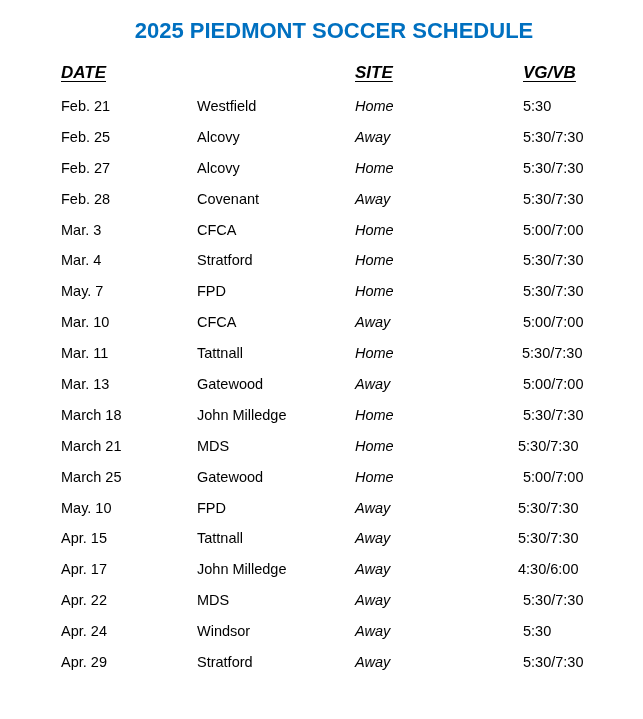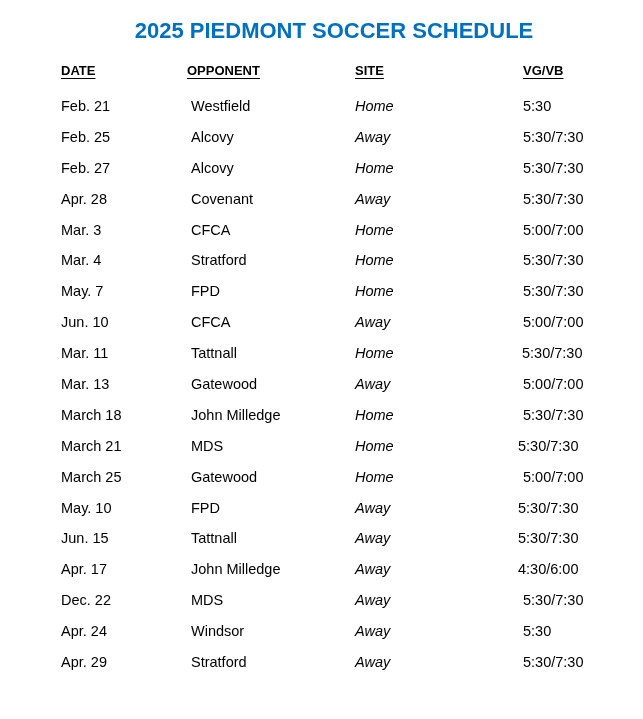--- a/index.html
+++ b/index.html
@@ -28,24 +28,25 @@
     }
     .header-row {
       position: absolute;
       top: 63px;
       left: 0;
       width: 643px;
       height: 24px;
     }
     .hcell {
       position: absolute;
-      font-size: 13px;
+      font-size: 17px;
       font-weight: bold;
       text-decoration: underline;
       text-underline-offset: 3px;
+      font-style: italic;
     }
     .col-date { left: 61px; }
     .col-opp { left: 187px; }
     .col-site { left: 355px; }
     .col-time { left: 523px; }
 
     .rows {
       position: absolute;
       top: 98px;
       left: 0;
@@ -56,32 +57,31 @@
       height: 30.9px;
       width: 643px;
     }
     .cell {
       position: absolute;
       top: 0;
       font-size: 14.5px;
       white-space: nowrap;
     }
     .r-date { left: 61px; }
-    .r-opp { left: 191px; }
+    .r-opp { left: 197px; }
     .r-site { left: 355px; font-style: italic; }
     .r-time { left: 523px; }
   </style>
 </head>
 <body>
 
 <div class="title">2025 PIEDMONT SOCCER SCHEDULE</div>
 
 <div class="header-row">
   <span class="hcell col-date">DATE</span>
-  <span class="hcell col-opp">OPPONENT</span>
   <span class="hcell col-site">SITE</span>
   <span class="hcell col-time">VG/VB</span>
 </div>
 
 <div class="rows">
   <div class="row">
     <span class="cell r-date">Feb. 21</span>
     <span class="cell r-opp">Westfield</span>
     <span class="cell r-site">Home</span>
     <span class="cell r-time">5:30</span>
@@ -92,21 +92,21 @@
     <span class="cell r-site">Away</span>
     <span class="cell r-time">5:30/7:30</span>
   </div>
   <div class="row">
     <span class="cell r-date">Feb. 27</span>
     <span class="cell r-opp">Alcovy</span>
     <span class="cell r-site">Home</span>
     <span class="cell r-time">5:30/7:30</span>
   </div>
   <div class="row">
-    <span class="cell r-date">Apr. 28</span>
+    <span class="cell r-date">Feb. 28</span>
     <span class="cell r-opp">Covenant</span>
     <span class="cell r-site">Away</span>
     <span class="cell r-time">5:30/7:30</span>
   </div>
   <div class="row">
     <span class="cell r-date">Mar. 3</span>
     <span class="cell r-opp">CFCA</span>
     <span class="cell r-site">Home</span>
     <span class="cell r-time">5:00/7:00</span>
   </div>
@@ -116,21 +116,21 @@
     <span class="cell r-site">Home</span>
     <span class="cell r-time">5:30/7:30</span>
   </div>
   <div class="row">
     <span class="cell r-date">May. 7</span>
     <span class="cell r-opp">FPD</span>
     <span class="cell r-site">Home</span>
     <span class="cell r-time">5:30/7:30</span>
   </div>
   <div class="row">
-    <span class="cell r-date">Jun. 10</span>
+    <span class="cell r-date">Mar. 10</span>
     <span class="cell r-opp">CFCA</span>
     <span class="cell r-site">Away</span>
     <span class="cell r-time">5:00/7:00</span>
   </div>
   <div class="row">
     <span class="cell r-date">Mar. 11</span>
     <span class="cell r-opp">Tattnall</span>
     <span class="cell r-site">Home</span>
     <span class="cell r-time" style="left:522px">5:30/7:30</span>
   </div>
@@ -158,33 +158,33 @@
     <span class="cell r-site">Home</span>
     <span class="cell r-time">5:00/7:00</span>
   </div>
   <div class="row">
     <span class="cell r-date">May. 10</span>
     <span class="cell r-opp">FPD</span>
     <span class="cell r-site">Away</span>
     <span class="cell r-time" style="left:518px">5:30/7:30</span>
   </div>
   <div class="row">
-    <span class="cell r-date">Jun. 15</span>
+    <span class="cell r-date">Apr. 15</span>
     <span class="cell r-opp">Tattnall</span>
     <span class="cell r-site">Away</span>
     <span class="cell r-time" style="left:518px">5:30/7:30</span>
   </div>
   <div class="row">
     <span class="cell r-date">Apr. 17</span>
     <span class="cell r-opp">John Milledge</span>
     <span class="cell r-site">Away</span>
     <span class="cell r-time" style="left:518px">4:30/6:00</span>
   </div>
   <div class="row">
-    <span class="cell r-date">Dec. 22</span>
+    <span class="cell r-date">Apr. 22</span>
     <span class="cell r-opp">MDS</span>
     <span class="cell r-site">Away</span>
     <span class="cell r-time">5:30/7:30</span>
   </div>
   <div class="row">
     <span class="cell r-date">Apr. 24</span>
     <span class="cell r-opp">Windsor</span>
     <span class="cell r-site">Away</span>
     <span class="cell r-time">5:30</span>
   </div>

